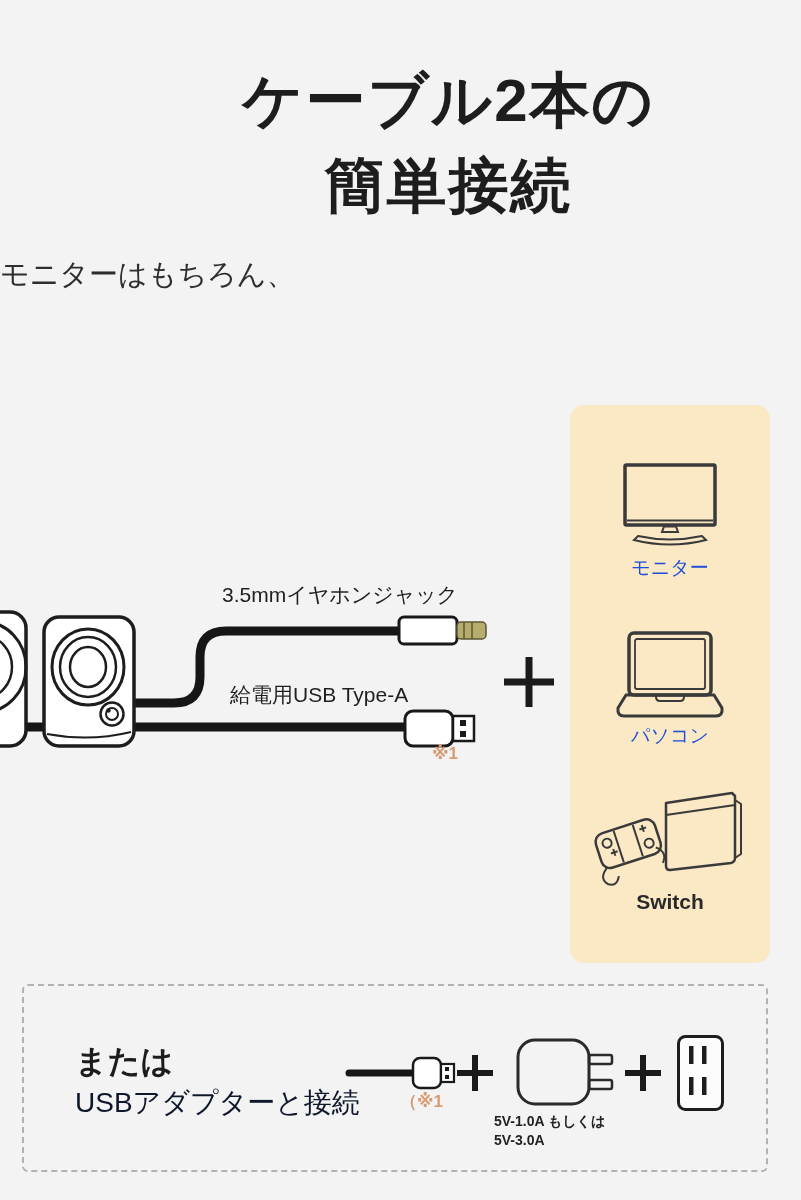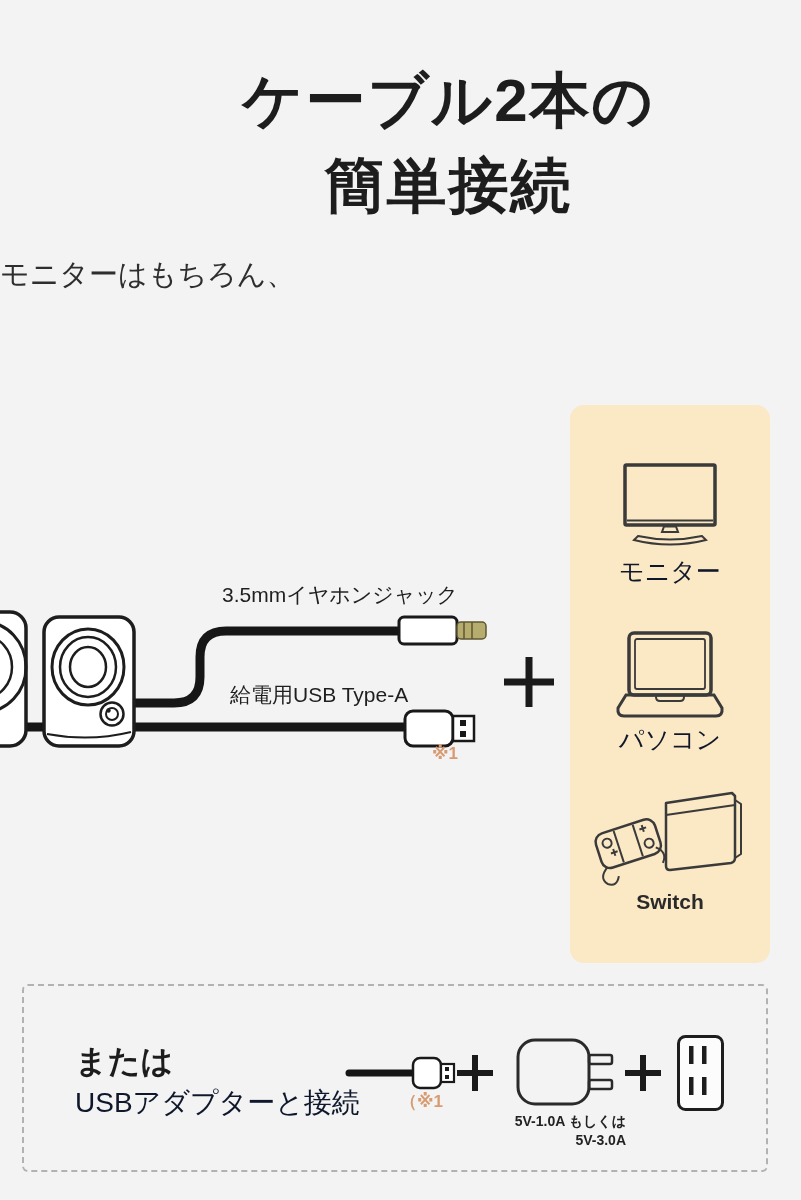--- a/index.html
+++ b/index.html
@@ -32,33 +32,33 @@
   .plus::after{top:0;left:50%;height:100%;width:var(--t);transform:translateX(-50%);}
   .plus-lg{width:50px;height:50px;--t:7px;}
   .plus-sm{width:36px;height:36px;--t:6px;}
 
   
   .panel{
     top:405px;left:570px;width:200px;height:558px;
     background:#fbe8c5;border-radius:14px;
   }
   .device{position:absolute;left:0;width:200px;text-align:center;}
-  .device-label{font-size:25px;color:#0f172a;}
+  .device-label{font-size:19px;color:#1d4ed8;}
   .device-label-latin{font-size:21px;font-weight:600;color:#2a2a2a;}
 
   
   .alt-box{
     top:984px;left:22px;width:746px;height:188px;box-sizing:border-box;
     border:2px dashed #b2b2b5;border-radius:6px;
   }
   .alt-heading{font-size:32px;font-weight:700;color:#1c1c1c;white-space:nowrap;margin-top:16px;}
   .alt-sub{font-size:28px;color:#0f172a;white-space:nowrap;}
   .spec{
     font-size:14px;font-weight:600;line-height:1.35;color:#222;
-    text-align:right;white-space:nowrap;
+    text-align:left;white-space:nowrap;
   }
   svg{display:block;}
 </style>
 </head>
 <body>
 
 <div class="abs title">
   <div>ケーブル2本の</div>
   <div>簡単接続</div>
 </div>

